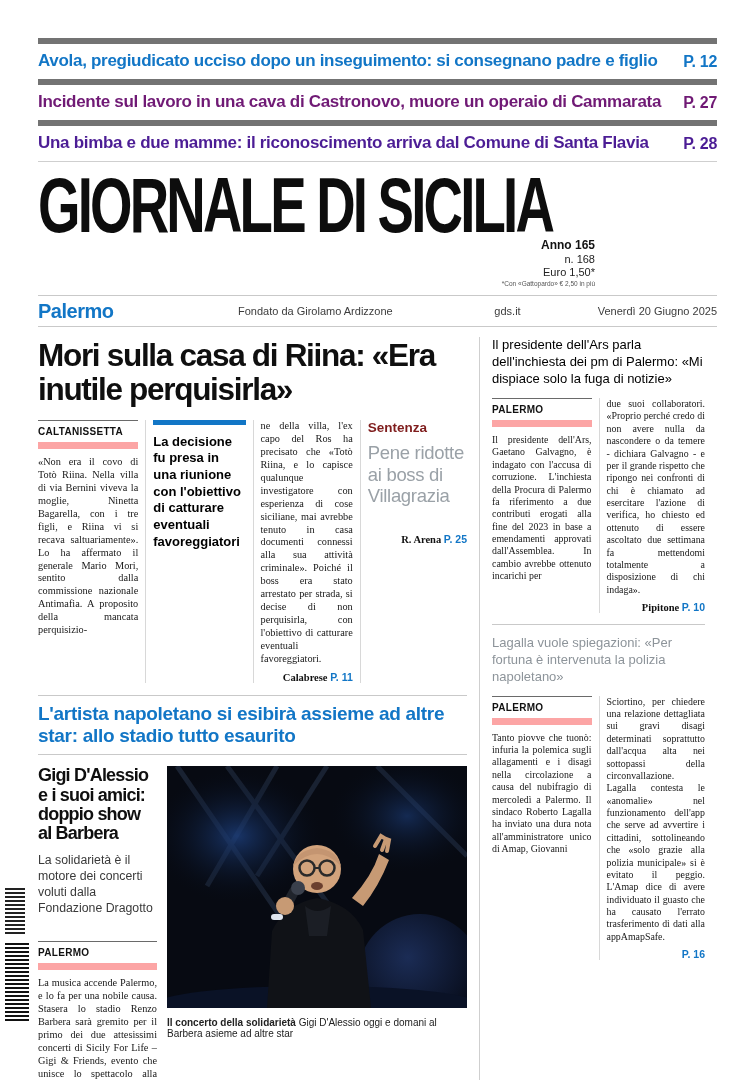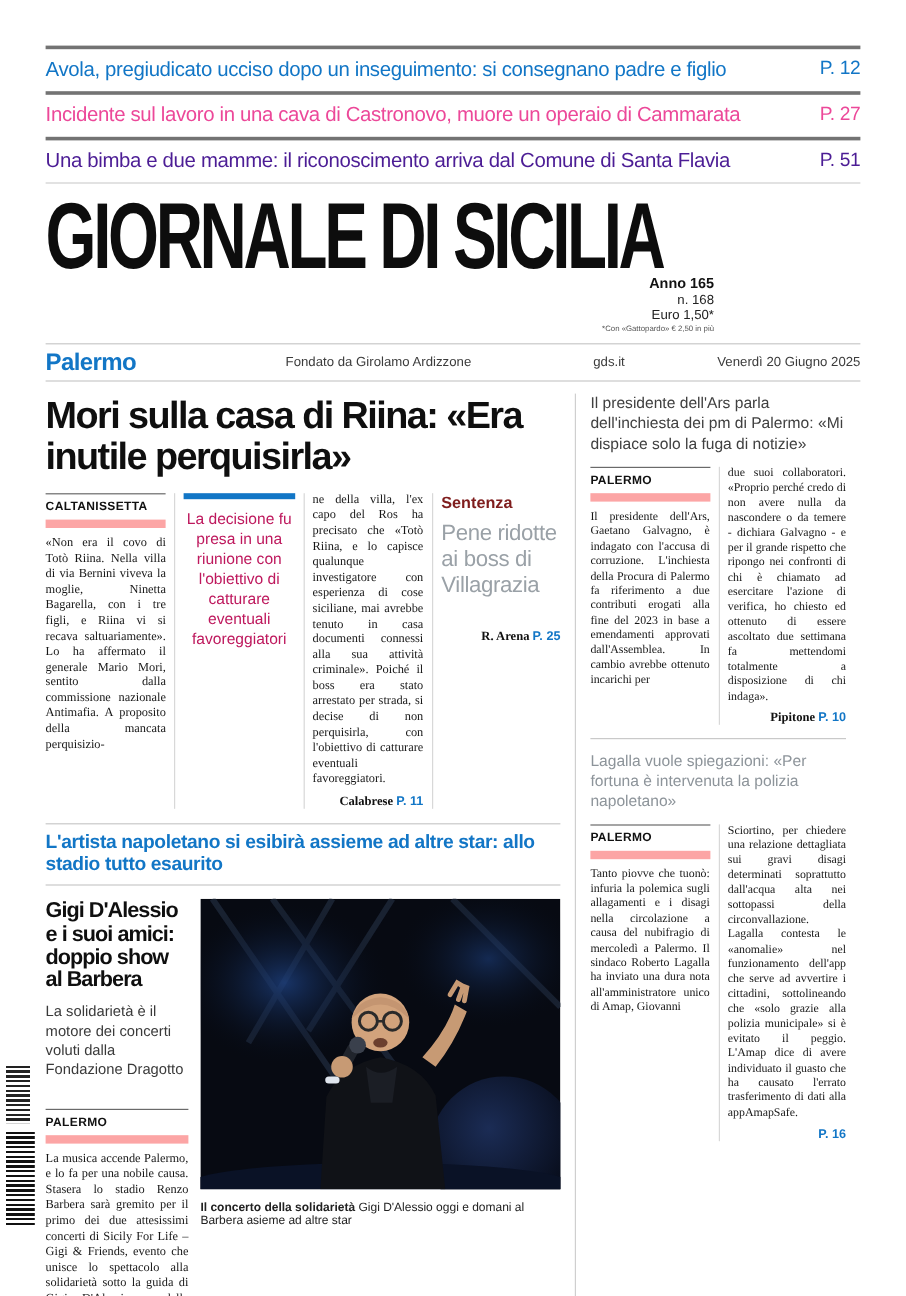--- a/index.html
+++ b/index.html
@@ -5,26 +5,26 @@
   * { margin:0; padding:0; box-sizing:border-box; }
   html,body { background:#e8e8e8; }
   .page {
     position:relative; width:755px; height:1080px; margin:0 auto;
     background:#ffffff; overflow:hidden;
     font-family:"Liberation Sans", sans-serif; color:#121212;
   }
   .content { position:absolute; left:38px; top:38px; width:679px; }
 
   
-  .th-row { display:flex; justify-content:space-between; align-items:center;
-    border-top:3px solid #737373; padding:7px 0 8px; font-weight:normal;
+  .th-row { display:flex; justify-content:space-between; align-items:flex-end;
+    border-top:6px solid #737373; padding:7px 0 8px; font-weight:bold;
     font-size:17px; letter-spacing:-0.3px; }
   .th-rows { border-bottom:1px solid #cfcfcf; }
   .th-blue  { color:#1276c6; }
-  .th-black { color:#ec4899; }
+  .th-black { color:#701a75; }
   .th-gray  { color:#4c1d95; }
   .th-page { font-size:16px; }
 
   
   .masthead { display:flex; justify-content:space-between; margin-top:8px; height:84px; }
   .mast-title { font-size:78px; font-weight:bold; line-height:0.92; white-space:nowrap;
     letter-spacing:-4px; transform:scaleX(0.70); transform-origin:left top; color:#0d0d0d; }
 
   .edition-info { text-align:right; padding-right:122px; margin-top:-16px; line-height:1.22; }
   .ei-anno { font-size:12px; font-weight:bold; }
@@ -56,41 +56,41 @@
   .byline { text-align:right; margin-top:5px; font-family:"Liberation Serif", serif;
     font-weight:bold; font-size:10.5px; color:#111; }
   .byline .pg { color:#1276c6; font-family:"Liberation Sans", sans-serif; font-weight:bold; }
 
   .lead-cols { display:flex; min-height:132px; }
   .lc { width:25%; padding:0 7px; }
   .lc:first-child { padding-left:0; }
   .lc:last-child { padding-right:0; }
   .lc + .lc { border-left:1px solid #d8d8d8; }
   .decision-bar { height:5px; background:#1276c6; margin-bottom:9px; }
-  .decision-text { font-size:13px; font-weight:normal; line-height:1.28; color:#be185d;text-align:center; }
+  .decision-text { font-size:13px; font-weight:bold; line-height:1.28; color:#000000; }
   .sent-kicker { color:#7f1d1d; font-weight:bold; font-size:13.5px; }
   .sent-title { font-size:18.5px; color:#9aa1a7; line-height:1.18; margin-top:7px; letter-spacing:-0.3px; }
   .sent-byline { margin-top:26px; }
 
   .strip { border-top:1px solid #c9c9c9; border-bottom:1px solid #c9c9c9; margin-top:12px;
-    padding:7px 0; color:#1276c6; font-weight:bold; font-size:16px; letter-spacing:-0.3px; }
+    padding:7px 0; color:#1276c6; font-weight:bold; font-size:19px; letter-spacing:-0.3px; }
 
   
   .gigi { display:flex; margin-top:11px; padding-bottom:8px; }
   .gigi-left { width:131px; padding-right:10px; }
   .gigi-hl { font-size:18px; font-weight:bold; letter-spacing:-0.8px; line-height:1.08; color:#0f0f0f; }
   .gigi-sub { font-size:12.3px; color:#3a3a3a; line-height:1.3; margin:9px 0 24px; }
   .gigi-photo-wrap { flex:1; }
   .caption { font-size:10px; color:#222; padding-top:5px; }
   .caption b { font-weight:bold; }
 
   
   .r-hl { font-size:23px; font-weight:bold; letter-spacing:-1.1px; line-height:1.1;
     margin-bottom:10px; color:#0f0f0f; }
-  .r-sub { font-size:13px; color:#404040; line-height:1.3; margin-bottom:10px; }
+  .r-sub { font-size:13px; color:#000000; line-height:1.3; margin-bottom:10px; }
   .r-sub.light { color:#8d949a; }
   .two-cols { display:flex; }
   .tc { width:50%; }
   .tc:first-child { padding-right:7px; }
   .tc + .tc { border-left:1px solid #d8d8d8; padding-left:7px; }
   .tc .serif-body { font-size:9.9px; line-height:1.25; }
   .r-div { border-top:1px solid #c9c9c9; margin:11px 0 10px; }
 
   
   .edge-barcode { position:absolute; left:5px; top:888px; }
@@ -113,21 +113,21 @@
       <div class="th-row th-blue">
         <span>Avola, pregiudicato ucciso dopo un inseguimento: si consegnano padre e figlio</span>
         <span class="th-page">P. 12</span>
       </div>
       <div class="th-row th-black">
         <span>Incidente sul lavoro in una cava di Castronovo, muore un operaio di Cammarata</span>
         <span class="th-page">P. 27</span>
       </div>
       <div class="th-row th-gray">
         <span>Una bimba e due mamme: il riconoscimento arriva dal Comune di Santa Flavia</span>
-        <span class="th-page">P. 51</span>
+        <span class="th-page">P. 28</span>
       </div>
     </div>
 
     <header class="masthead">
       <div class="mast-title">GIORNALE DI SICILIA</div>
 
     </header>
 
     <div class="edition-info">
       <div class="ei-anno">Anno 165</div>

